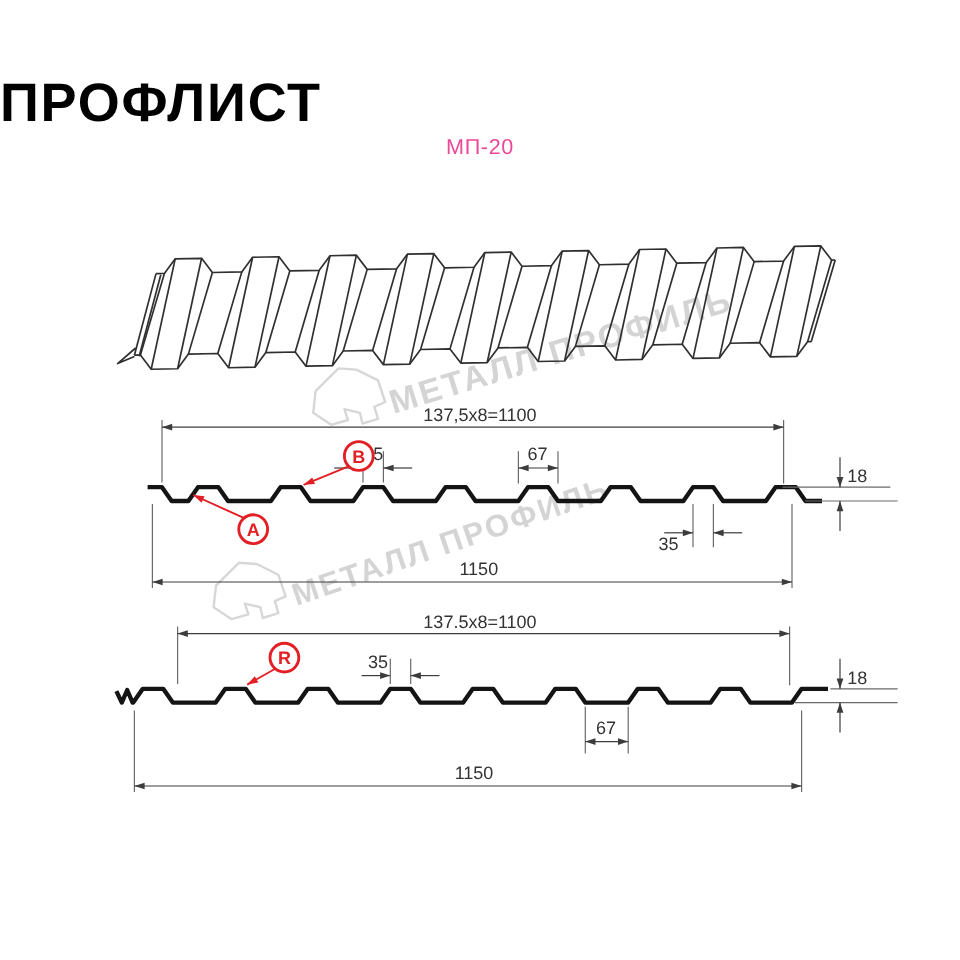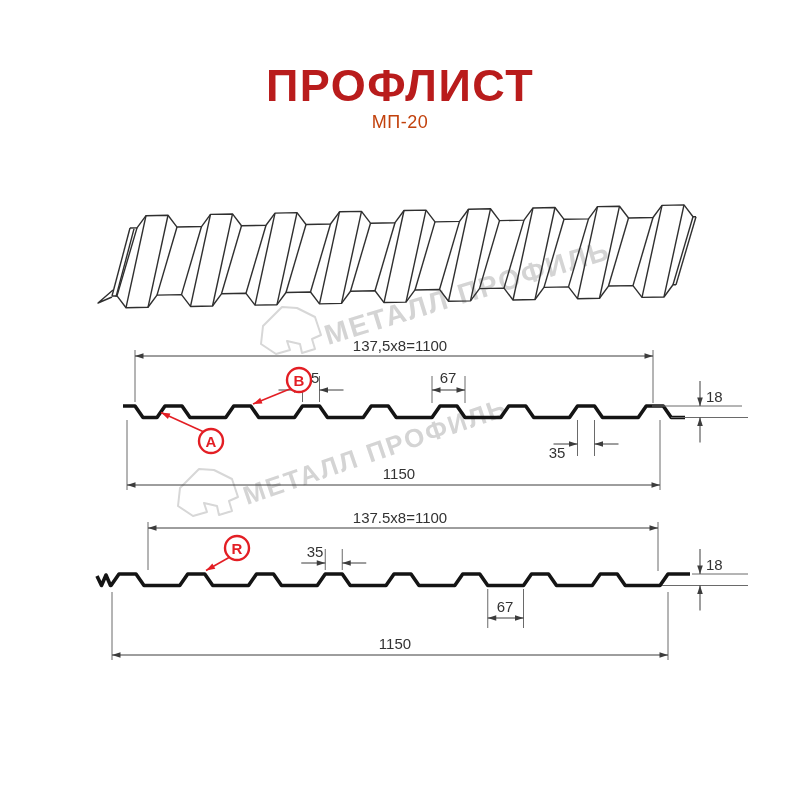--- a/index.html
+++ b/index.html
@@ -1,21 +1,21 @@
 <!DOCTYPE html>
 <html><head>
 <meta charset="utf-8">
 <style>
   html,body{margin:0;padding:0;background:#ffffff;}
   .page{position:relative;width:800px;height:800px;background:#fff;overflow:hidden;
         font-family:"Liberation Sans",sans-serif;}
-  .title{position:absolute;top:60px;left:0;width:800px;text-align:center;
-         font-size:45px;font-weight:bold;letter-spacing:1.5px;color:#b91c1c;}
+  .title{position:absolute;top:60px;left:0;width:800px;text-align:left;
+         font-size:45px;font-weight:bold;letter-spacing:1.5px;color:#000000;}
   .subtitle{position:absolute;top:112px;left:0;width:800px;text-align:center;
-         font-size:18px;letter-spacing:.5px;color:#c2410c;}
+         font-size:18px;letter-spacing:.5px;color:#ec4899;}
   .footer{position:absolute;top:701px;left:0;width:800px;text-align:center;
          font-size:20px;letter-spacing:.6px;color:#2b2b2b;}
   svg.diagram{position:absolute;left:0;top:0;}
   .dimtext{font-size:15px;fill:#333;font-family:"Liberation Sans",sans-serif;}
   .redletter{font-size:15px;font-weight:bold;fill:#e31e24;font-family:"Liberation Sans",sans-serif;}
   .wmtext{font-size:28px;font-weight:bold;letter-spacing:2px;fill:#d4d4d4;
           font-family:"Liberation Sans",sans-serif;}
   .wmtext2{font-size:26px;}
 </style>
 </head>

